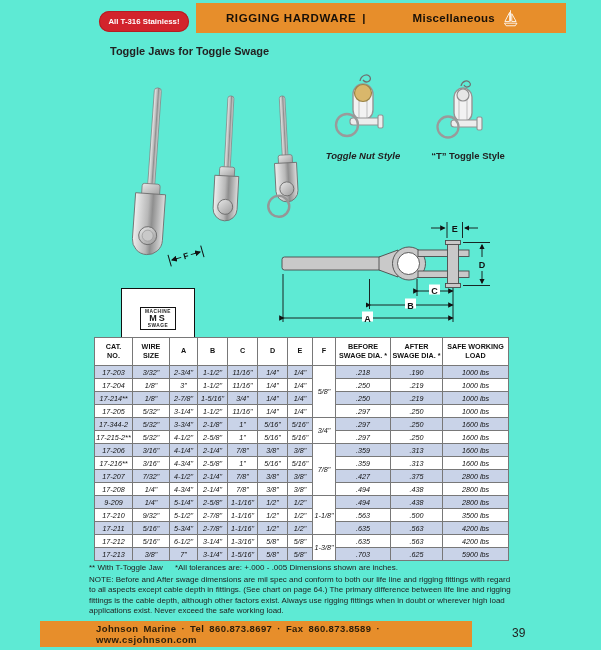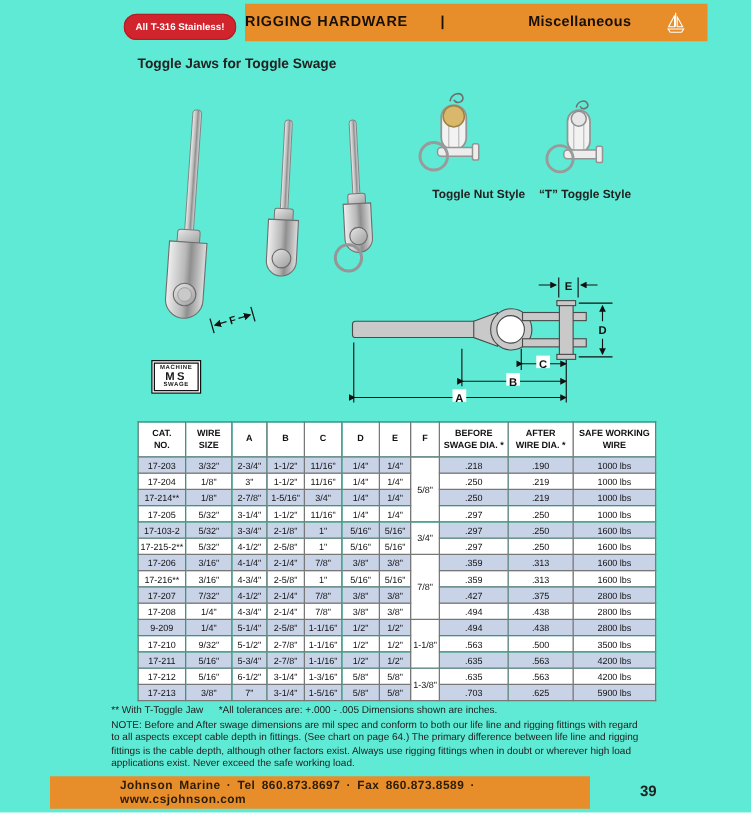--- a/index.html
+++ b/index.html
@@ -10,63 +10,63 @@
   }
   html,body{margin:0;padding:0;background:#fff;}
   .page{position:relative;width:601px;height:650px;background:#5eead4;overflow:hidden;
         font-family:"Liberation Sans","DejaVu Sans",sans-serif;color:var(--ink);}
 
   
   .badge{position:absolute;left:99px;top:11px;width:90px;height:21px;background:var(--red);
          border-radius:12px;color:#fff;font-size:7.8px;font-weight:bold;display:flex;
          align-items:center;justify-content:center;box-shadow:0 0 0 1px #b51d24 inset;}
   .banner{position:absolute;left:196px;top:3px;width:370px;height:30px;background:var(--orange);
-          display:flex;align-items:center;justify-content:space-between;padding-right:16px;box-sizing:border-box;gap:6px;}
+          display:flex;align-items:center;justify-content:center;padding-right:16px;box-sizing:border-box;gap:6px;}
   .banner .bt{font-weight:bold;font-size:11.5px;letter-spacing:.6px;color:#181008;}
   .banner .sep{font-weight:bold;font-size:11.5px;color:#181008;}
   .banner .bs{font-weight:bold;font-size:11.5px;letter-spacing:.3px;color:#181008;margin-left:41px;}
   .boat{display:flex;align-items:center;}
 
   
   .title{position:absolute;left:110px;top:45px;font-size:11px;font-weight:bold;color:#222;}
   .desc{position:absolute;left:108px;top:60px;font-size:8.5px;line-height:1.3;color:#333;white-space:pre-line;}
 
   
   .style-label{position:absolute;top:150px;font-size:9.5px;font-weight:bold;color:#222;text-align:center;}
-  .lbl-nut{left:332px;width:102px;}
+  .lbl-nut{left:312px;width:102px;font-style:italic;}
   .lbl-t{left:416px;width:104px;}
 
   
-  .msbadge{position:absolute;left:121px;top:288px;border:1.5px solid #111;padding:1px;background:#fff;}
+  .msbadge{position:absolute;left:121px;top:288px;border:1.5px solid #111;padding:18px;background:#fff;}
   .msbadge .inner{border:1px solid #111;padding:1px 4px;text-align:center;}
   .ms-s{font-size:4.8px;font-weight:bold;letter-spacing:.5px;}
   .ms-b{font-size:9px;font-weight:bold;letter-spacing:2px;line-height:1;}
 
   
-  .tablewrap{position:absolute;left:110px;top:337px;}
+  .tablewrap{position:absolute;left:94px;top:337px;}
   table.spec{border-collapse:collapse;table-layout:fixed;width:414px;font-size:7.2px;color:#111;
              border:1.5px solid #333;}
   table.spec th,table.spec td{border:1px solid #787878;text-align:center;padding:0;overflow:hidden;}
   table.spec th{font-weight:bold;white-space:pre-line;height:27px;background:#fff;line-height:1.2;font-size:7.2px;}
-  table.spec tbody tr{height:13px;}
+  table.spec tbody tr{height:13px;font-style:italic;}
   tr.blue td{background:var(--rowblue);}
   tr.white td{background:#fff;}
   table.spec td.f-cell{background:#fff !important;}
   table.spec tr.group-start td{border-top:1.6px solid #222;}
 
   
   .footnote{position:absolute;left:89px;top:563px;font-size:8px;color:#222;}
   .footnote .fn2{margin-left:10px;text-align:right;}
   .note{position:absolute;left:89px;top:575px;width:428px;font-size:8px;line-height:1.3;color:#222;}
 
   
   .footerbar{position:absolute;left:40px;top:621px;width:432px;height:26px;background:var(--orange);
              display:flex;align-items:center;padding-left:56px;box-sizing:border-box;}
   .footerbar .ft{font-size:9.5px;font-weight:bold;color:#2b1c09;letter-spacing:.4px;word-spacing:2px;}
-  .pagenum{position:absolute;left:512px;top:626px;font-size:12px;font-weight:bold;color:#222;}
+  .pagenum{position:absolute;left:512px;top:626px;font-size:12px;font-weight:normal;color:#222;}
 </style>
 </head>
 <body>
 
 <div class="page">
 
   <div class="badge">
     <span>All T-316 Stainless!</span>
   </div>
   <div class="banner">
@@ -244,23 +244,23 @@
 SIZE</th>
             <th>A</th>
             <th>B</th>
             <th>C</th>
             <th>D</th>
             <th>E</th>
             <th>F</th>
             <th>BEFORE
 SWAGE DIA. *</th>
             <th>AFTER
-WIRE DIA. *</th>
+SWAGE DIA. *</th>
             <th>SAFE WORKING
-WIRE</th>
+LOAD</th>
           </tr>
         </thead>
       <tbody>
           <tr class="blue">
             <td>17-203</td>
             <td>3/32"</td>
             <td>2-3/4"</td>
             <td>1-1/2"</td>
             <td>11/16"</td>
             <td>1/4"</td>
@@ -300,21 +300,21 @@
             <td>3-1/4"</td>
             <td>1-1/2"</td>
             <td>11/16"</td>
             <td>1/4"</td>
             <td>1/4"</td>
             <td>.297</td>
             <td>.250</td>
             <td>1000 lbs</td>
           </tr>
           <tr class="blue group-start">
-            <td>17-103-2</td>
+            <td>17-344-2</td>
             <td>5/32"</td>
             <td>3-3/4"</td>
             <td>2-1/8"</td>
             <td>1"</td>
             <td>5/16"</td>
             <td>5/16"</td>
             <td rowspan="2" class="f-cell">3/4"</td>
             <td>.297</td>
             <td>.250</td>
             <td>1600 lbs</td>

